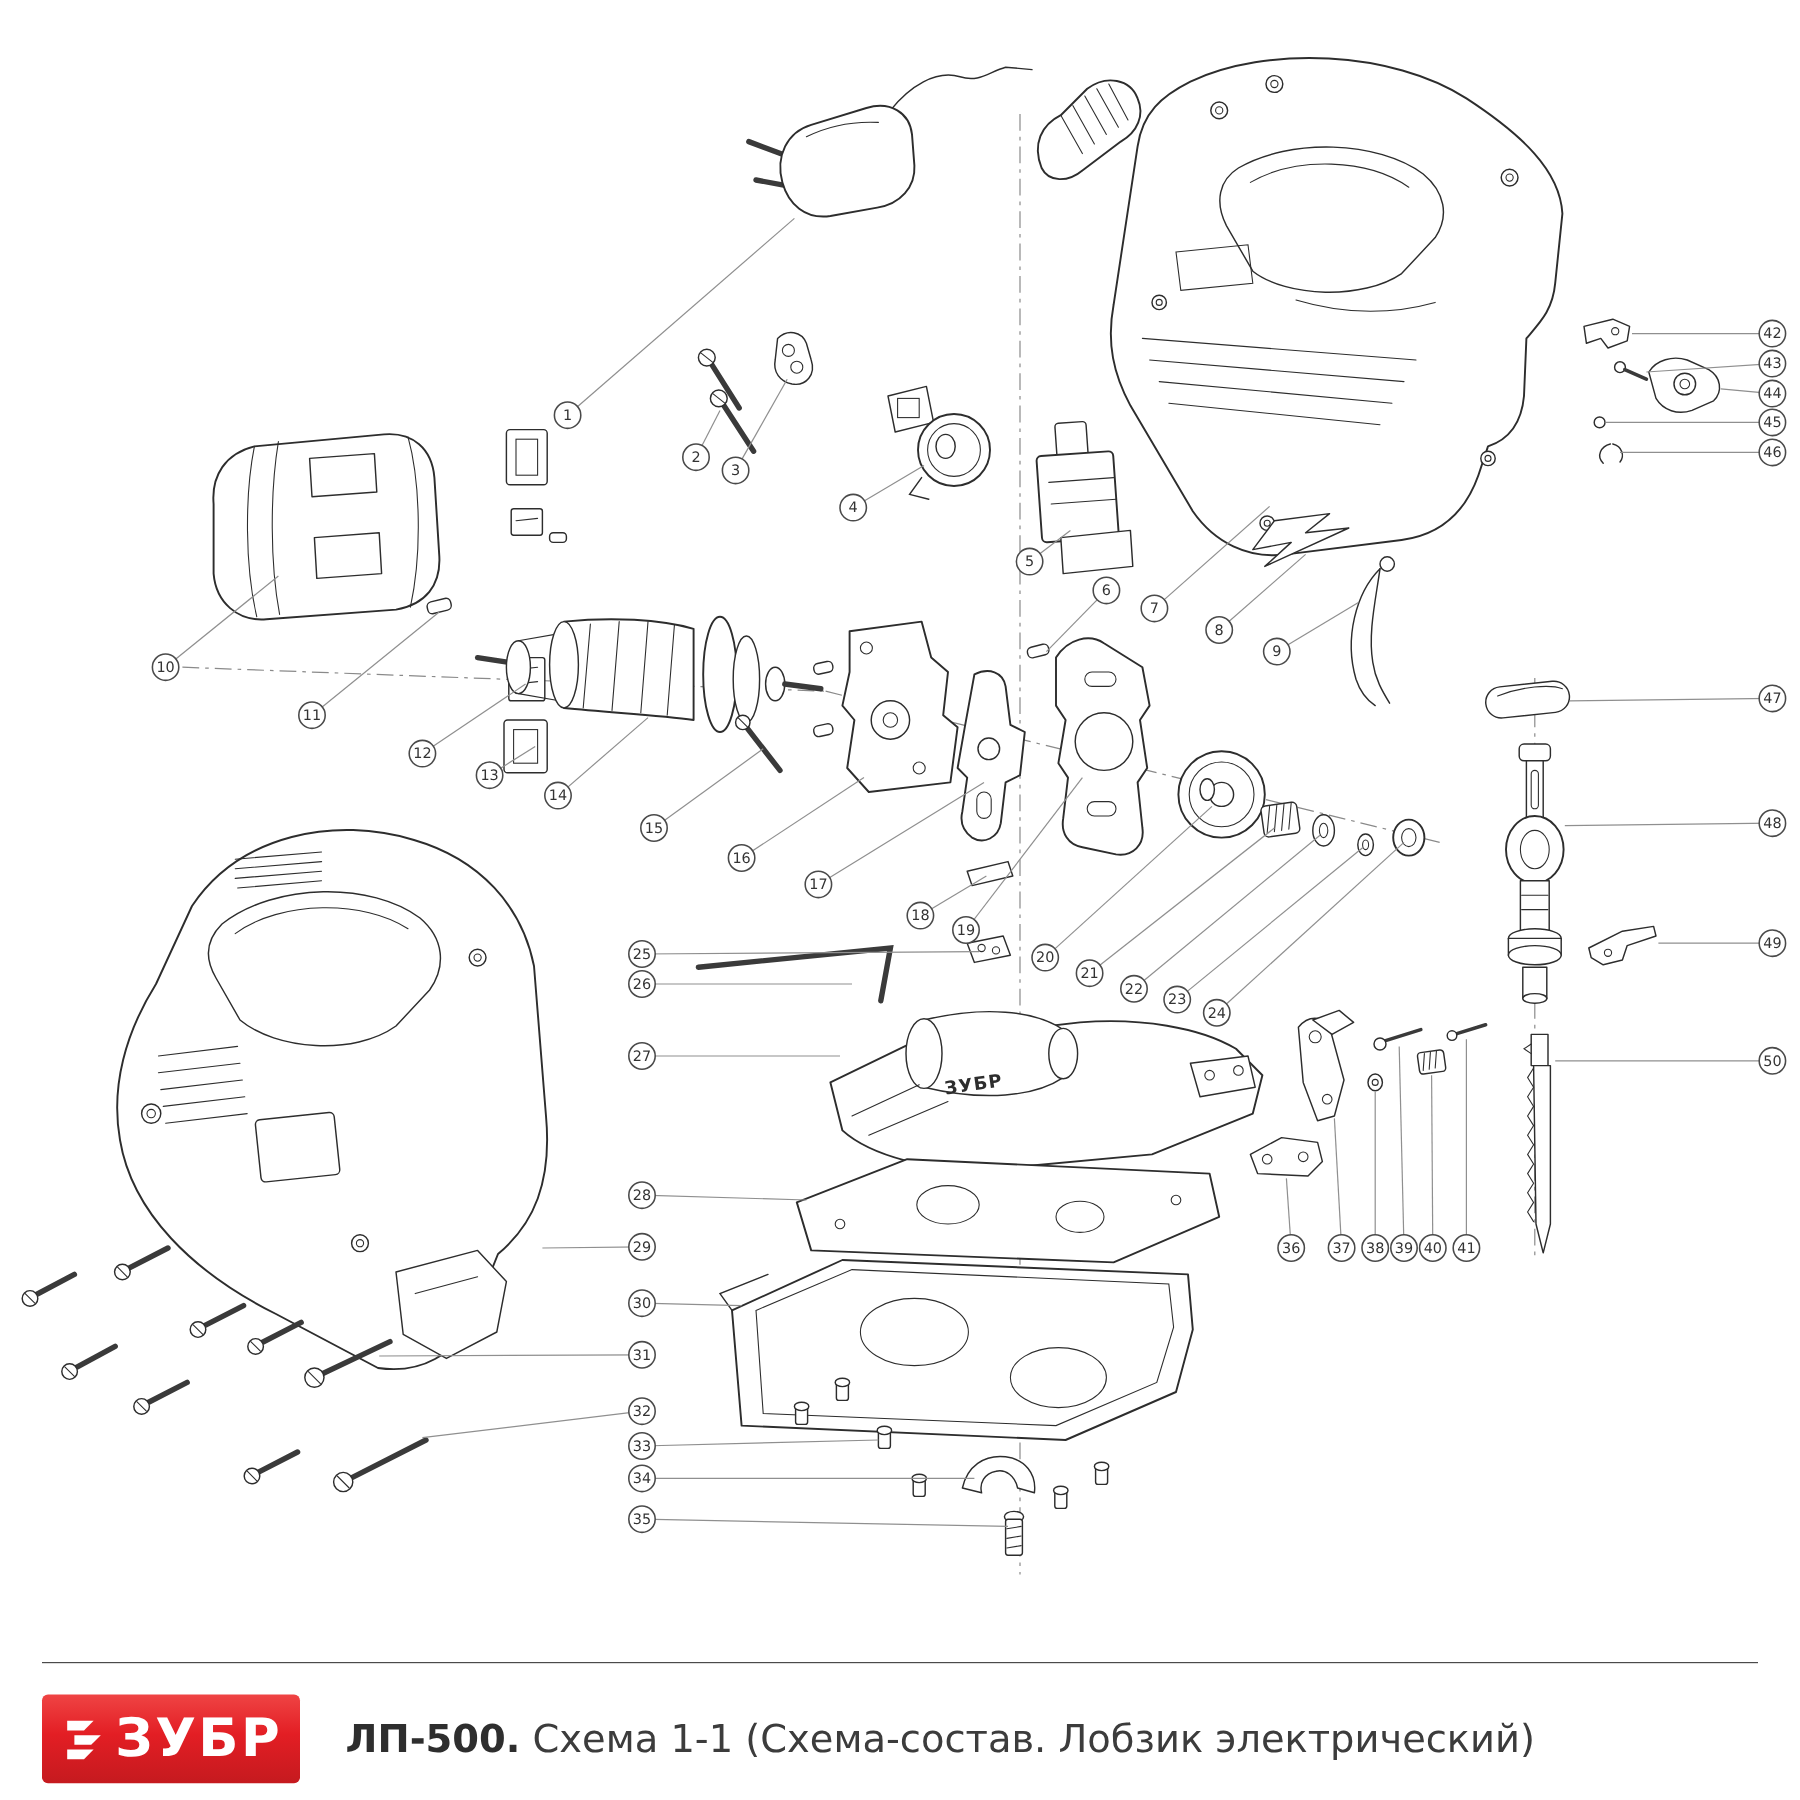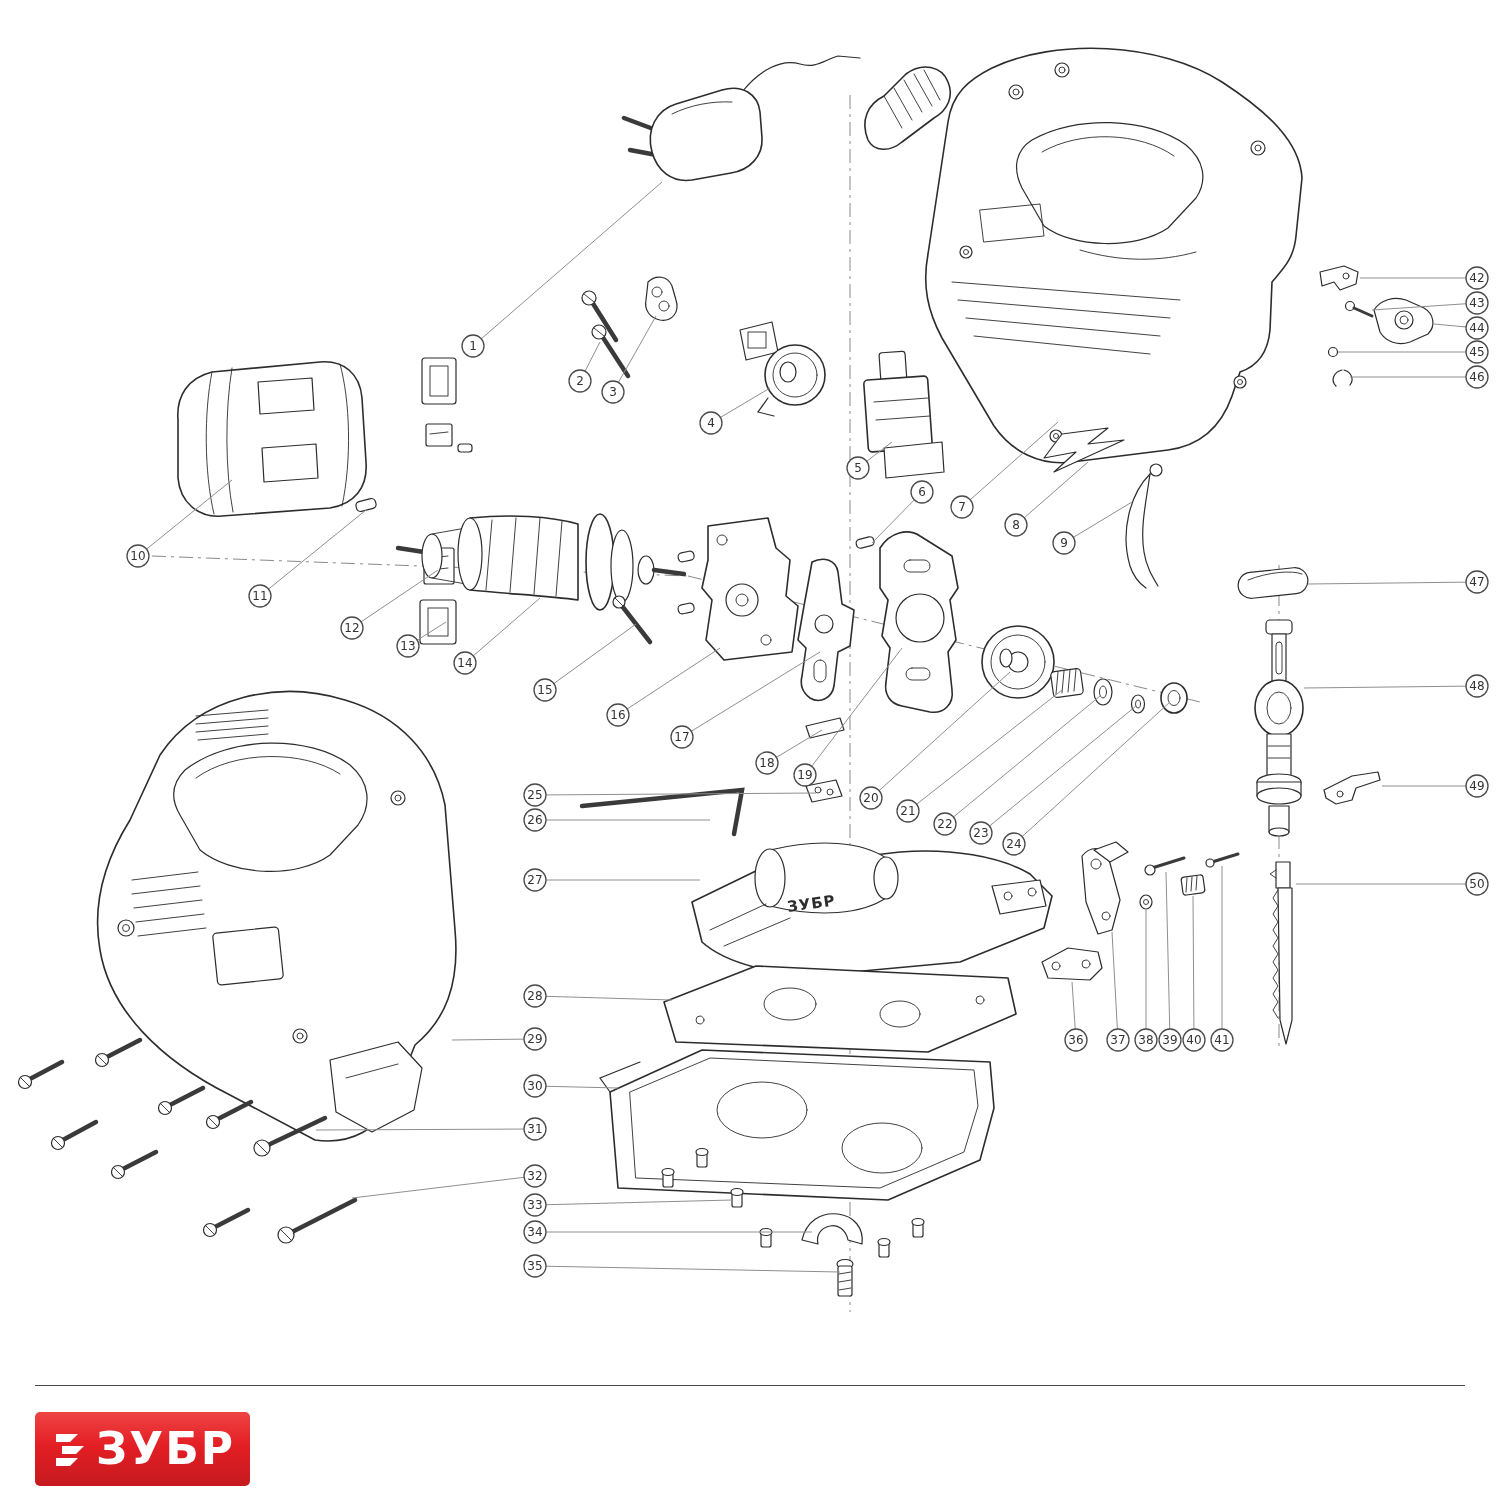--- a/index.html
+++ b/index.html
@@ -570,15 +570,18 @@
 
 <div class="footer">
   <div class="logo">
     <svg class="logo-mark" width="36" height="38" viewBox="0 0 36 38">
       <path d="M6 4 L28 4 L20 12 L6 12 Z" fill="#ffffff"></path>
       <path d="M12 16 L34 16 L26 24 L12 24 Z" fill="#ffffff"></path>
       <path d="M6 28 L28 28 L20 36 L6 36 Z" fill="#ffffff"></path>
     </svg>
     <span class="logo-text">ЗУБР</span>
   </div>
+  <div class="caption">
+    <span class="model">ЛП-500.</span><span class="subtitle"> Схема 1-1 (Схема-состав. Лобзик электрический)</span>
+  </div>
 </div>
 
 </div>
 
 </body></html>

